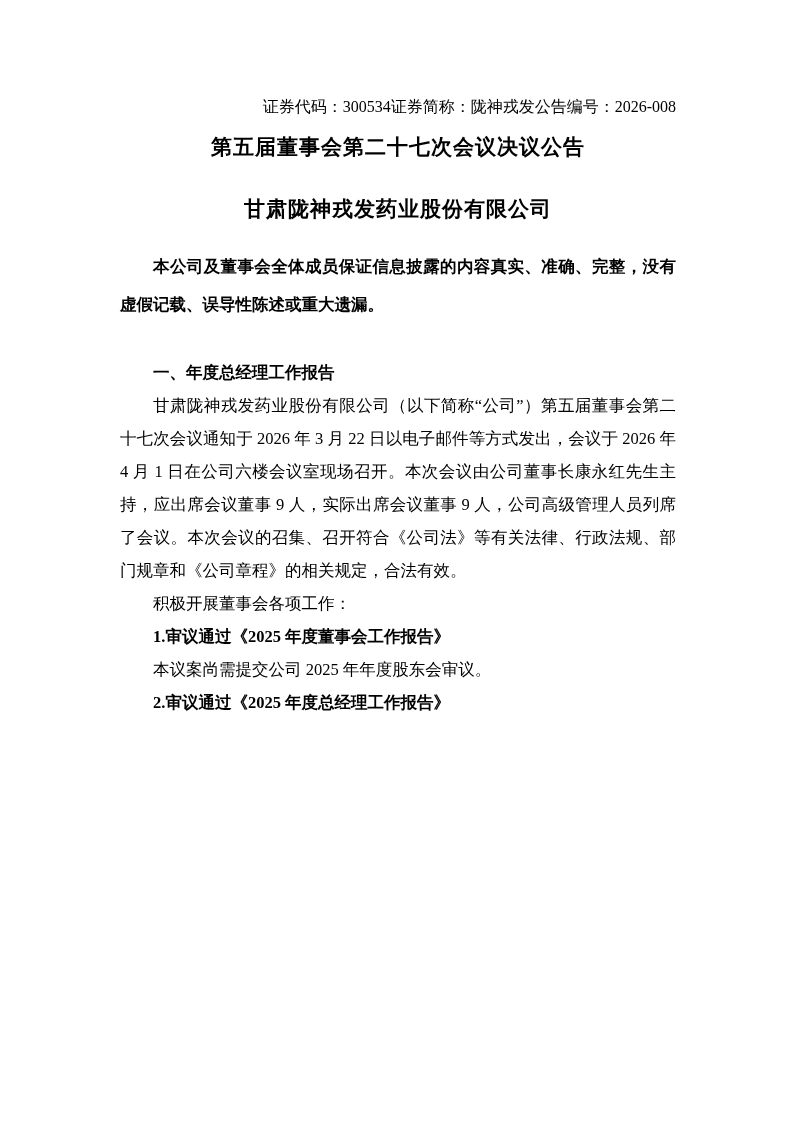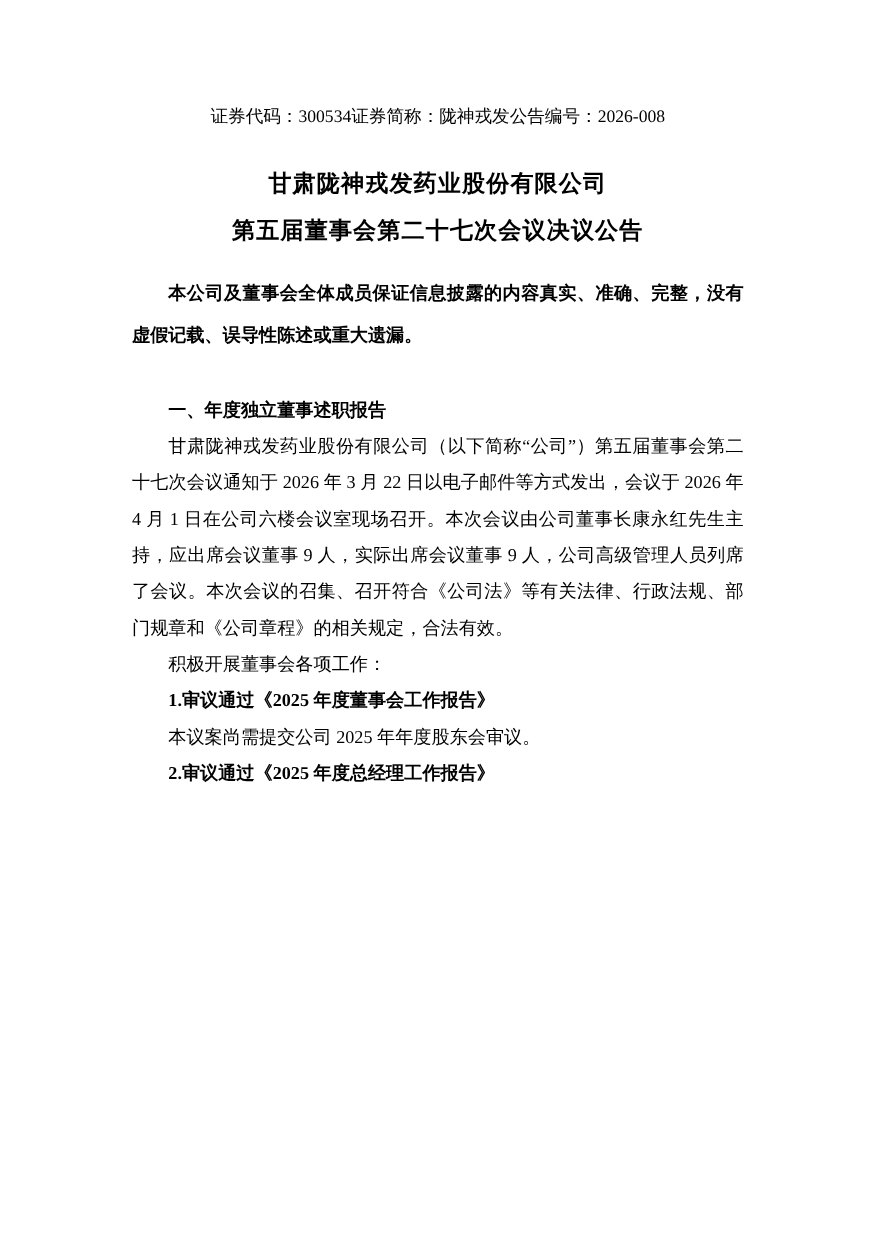--- a/index.html
+++ b/index.html
@@ -16,21 +16,21 @@
     height: 1122px;
     background: #ffffff;
     overflow: hidden;
     box-sizing: border-box;
   }
   .content {
     padding: 96px 117px 0 120px;
   }
   .header-row {
     display: flex;
-    justify-content: center;
+    justify-content: flex-end;
     align-items: baseline;
     font-size: 16px;
     line-height: 22px;
     white-space: nowrap;
   }
   .doc-title {
     font-size: 21px;
     font-weight: bold;
     text-align: center;
     line-height: 26px;
@@ -67,29 +67,29 @@
 
 <div class="page">
   <div class="content">
 
     <div class="header-row">
       <span>证券代码：300534</span>
       <span>证券简称：陇神戎发</span>
       <span>公告编号：2026-008</span>
     </div>
 
+    <div class="doc-title doc-subtitle">第五届董事会第二十七次会议决议公告</div>
+
     <div class="doc-title">甘肃陇神戎发药业股份有限公司</div>
-
-    <div class="doc-title doc-subtitle">第五届董事会第二十七次会议决议公告</div>
 
     <p class="declaration">本公司及董事会全体成员保证信息披露的内容真实、准确、完整，没有虚假记载、误导性陈述或重大遗漏。</p>
 
     <div class="body-text">
 
-      <p class="heading">一、年度独立董事述职报告</p>
+      <p class="heading">一、年度总经理工作报告</p>
 
       <p>甘肃陇神戎发药业股份有限公司（以下简称“公司”）第五届董事会第二十七次会议通知于 2026 年 3 月 22 日以电子邮件等方式发出，会议于 2026 年 4 月 1 日在公司六楼会议室现场召开。本次会议由公司董事长康永红先生主持，应出席会议董事 9 人，实际出席会议董事 9 人，公司高级管理人员列席了会议。本次会议的召集、召开符合《公司法》等有关法律、行政法规、部门规章和《公司章程》的相关规定，合法有效。</p>
 
 
       <p>积极开展董事会各项工作：</p>
 
       <p class="heading">1.审议通过《2025 年度董事会工作报告》</p>
 
 
 

